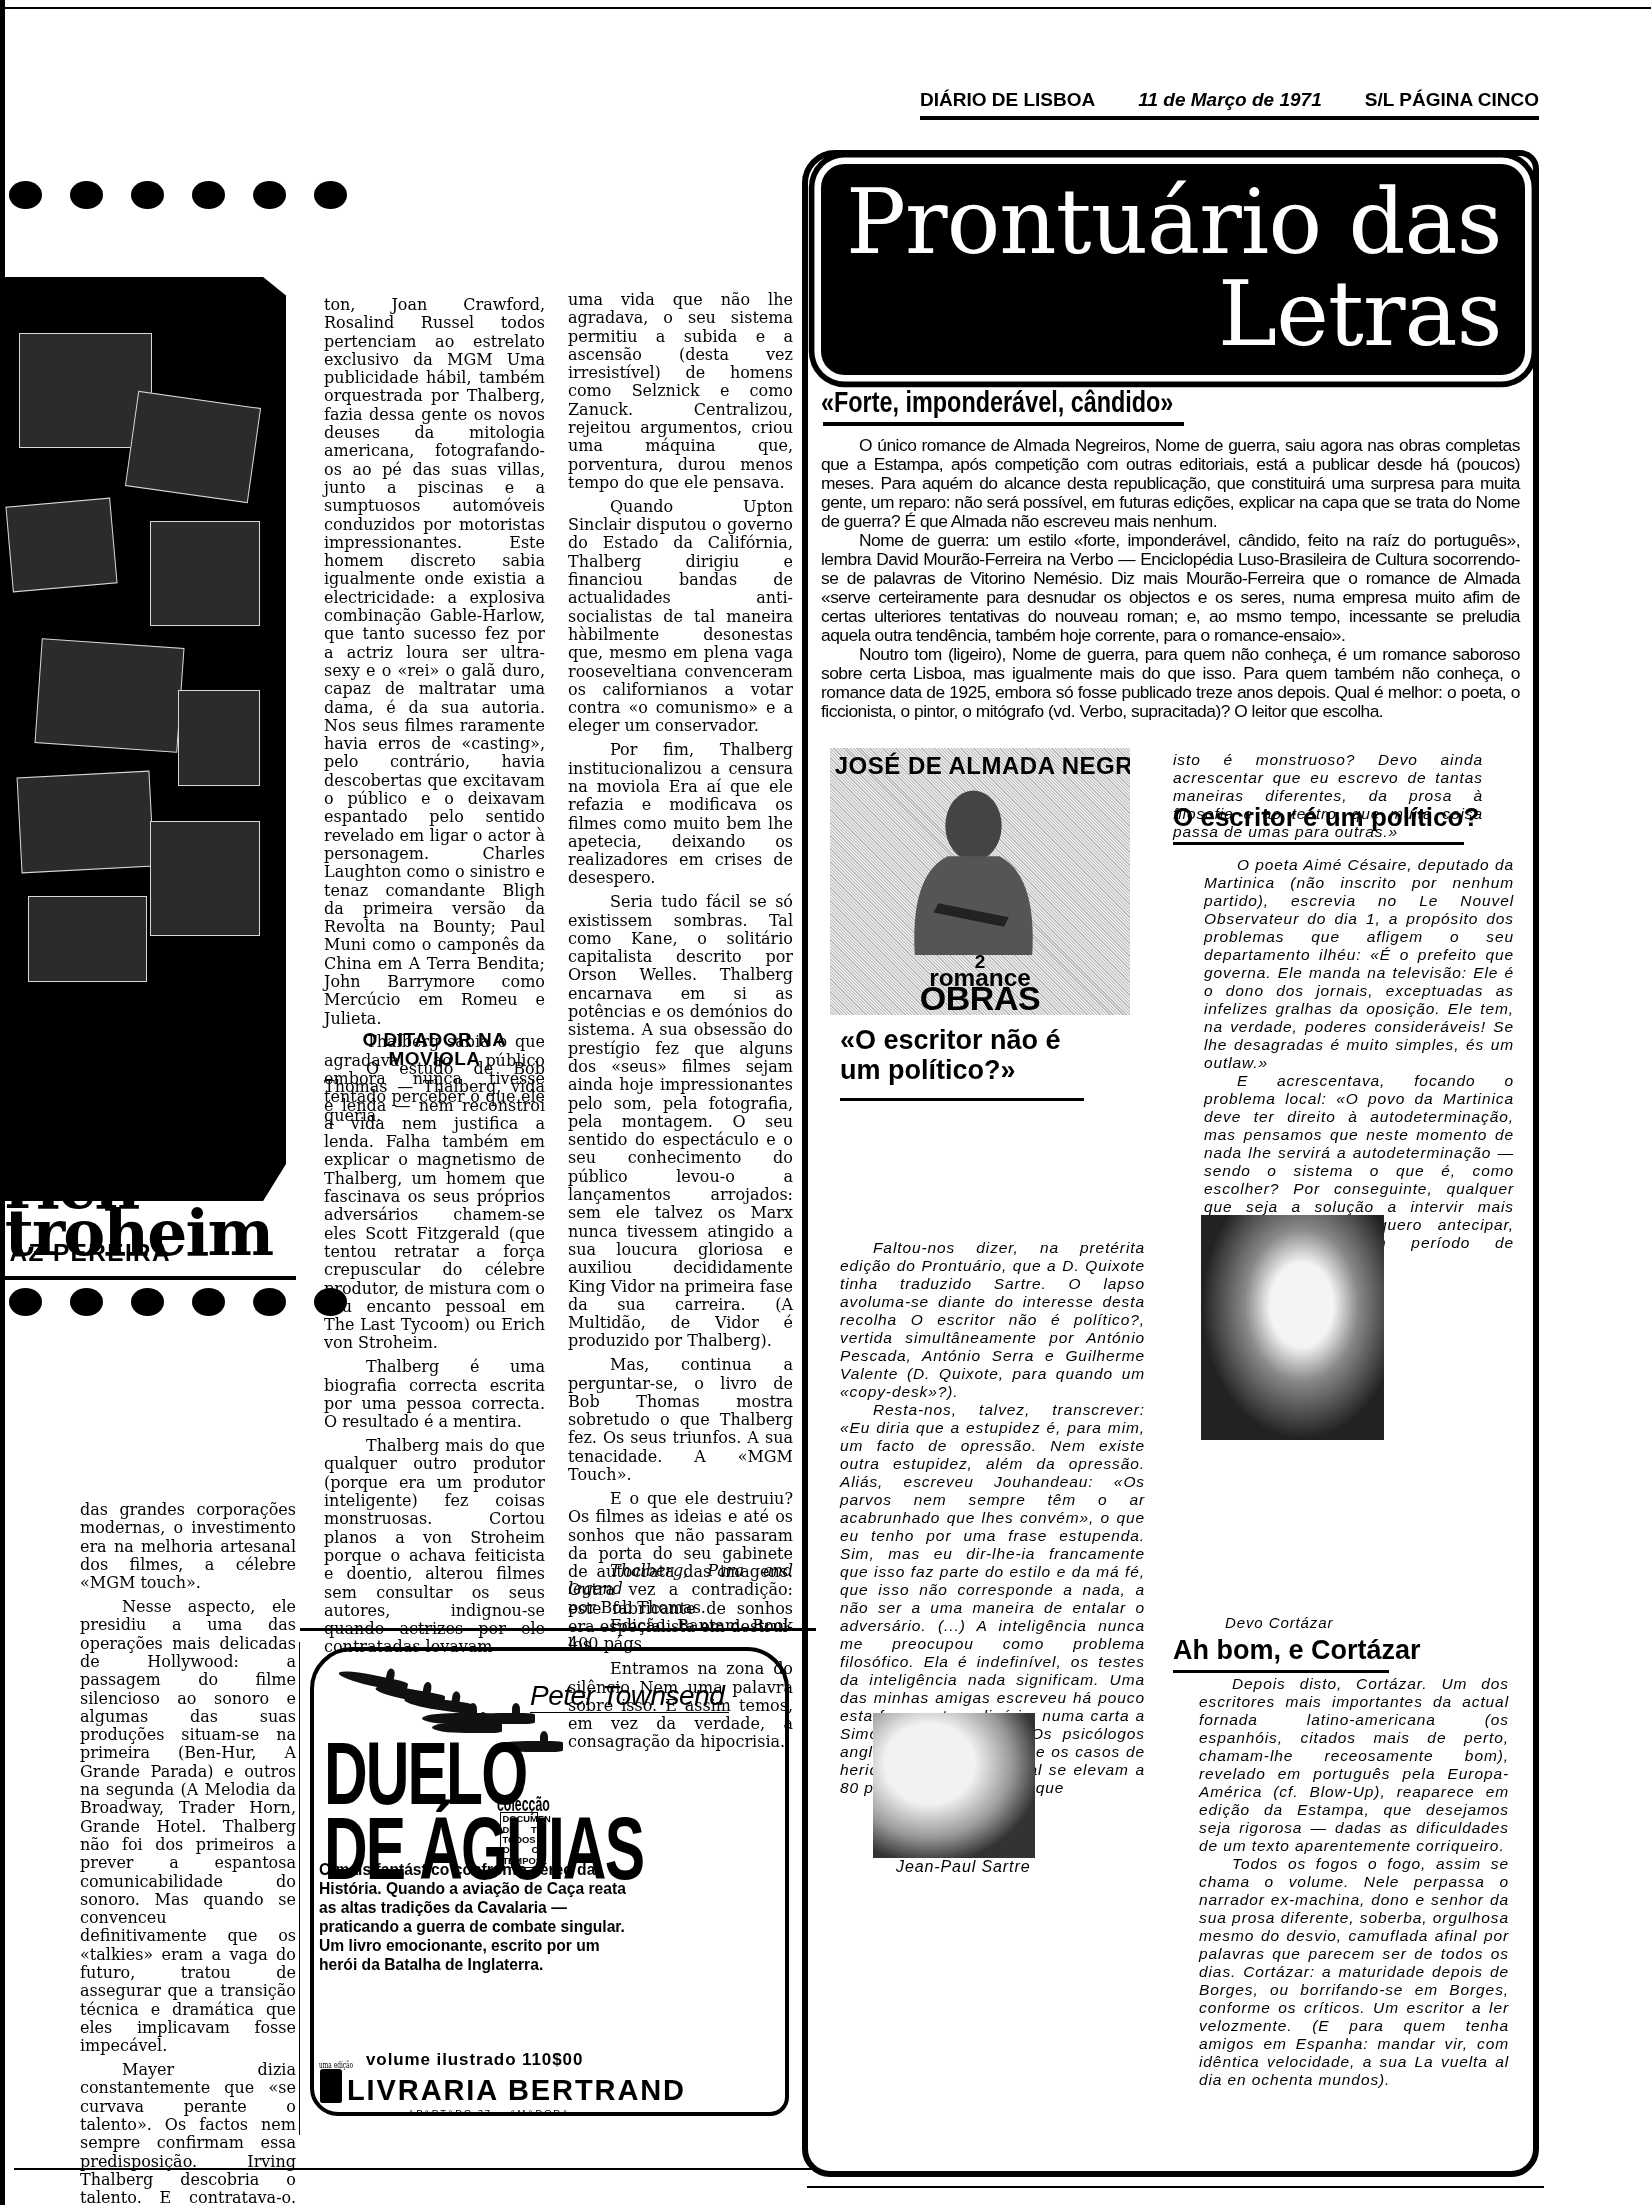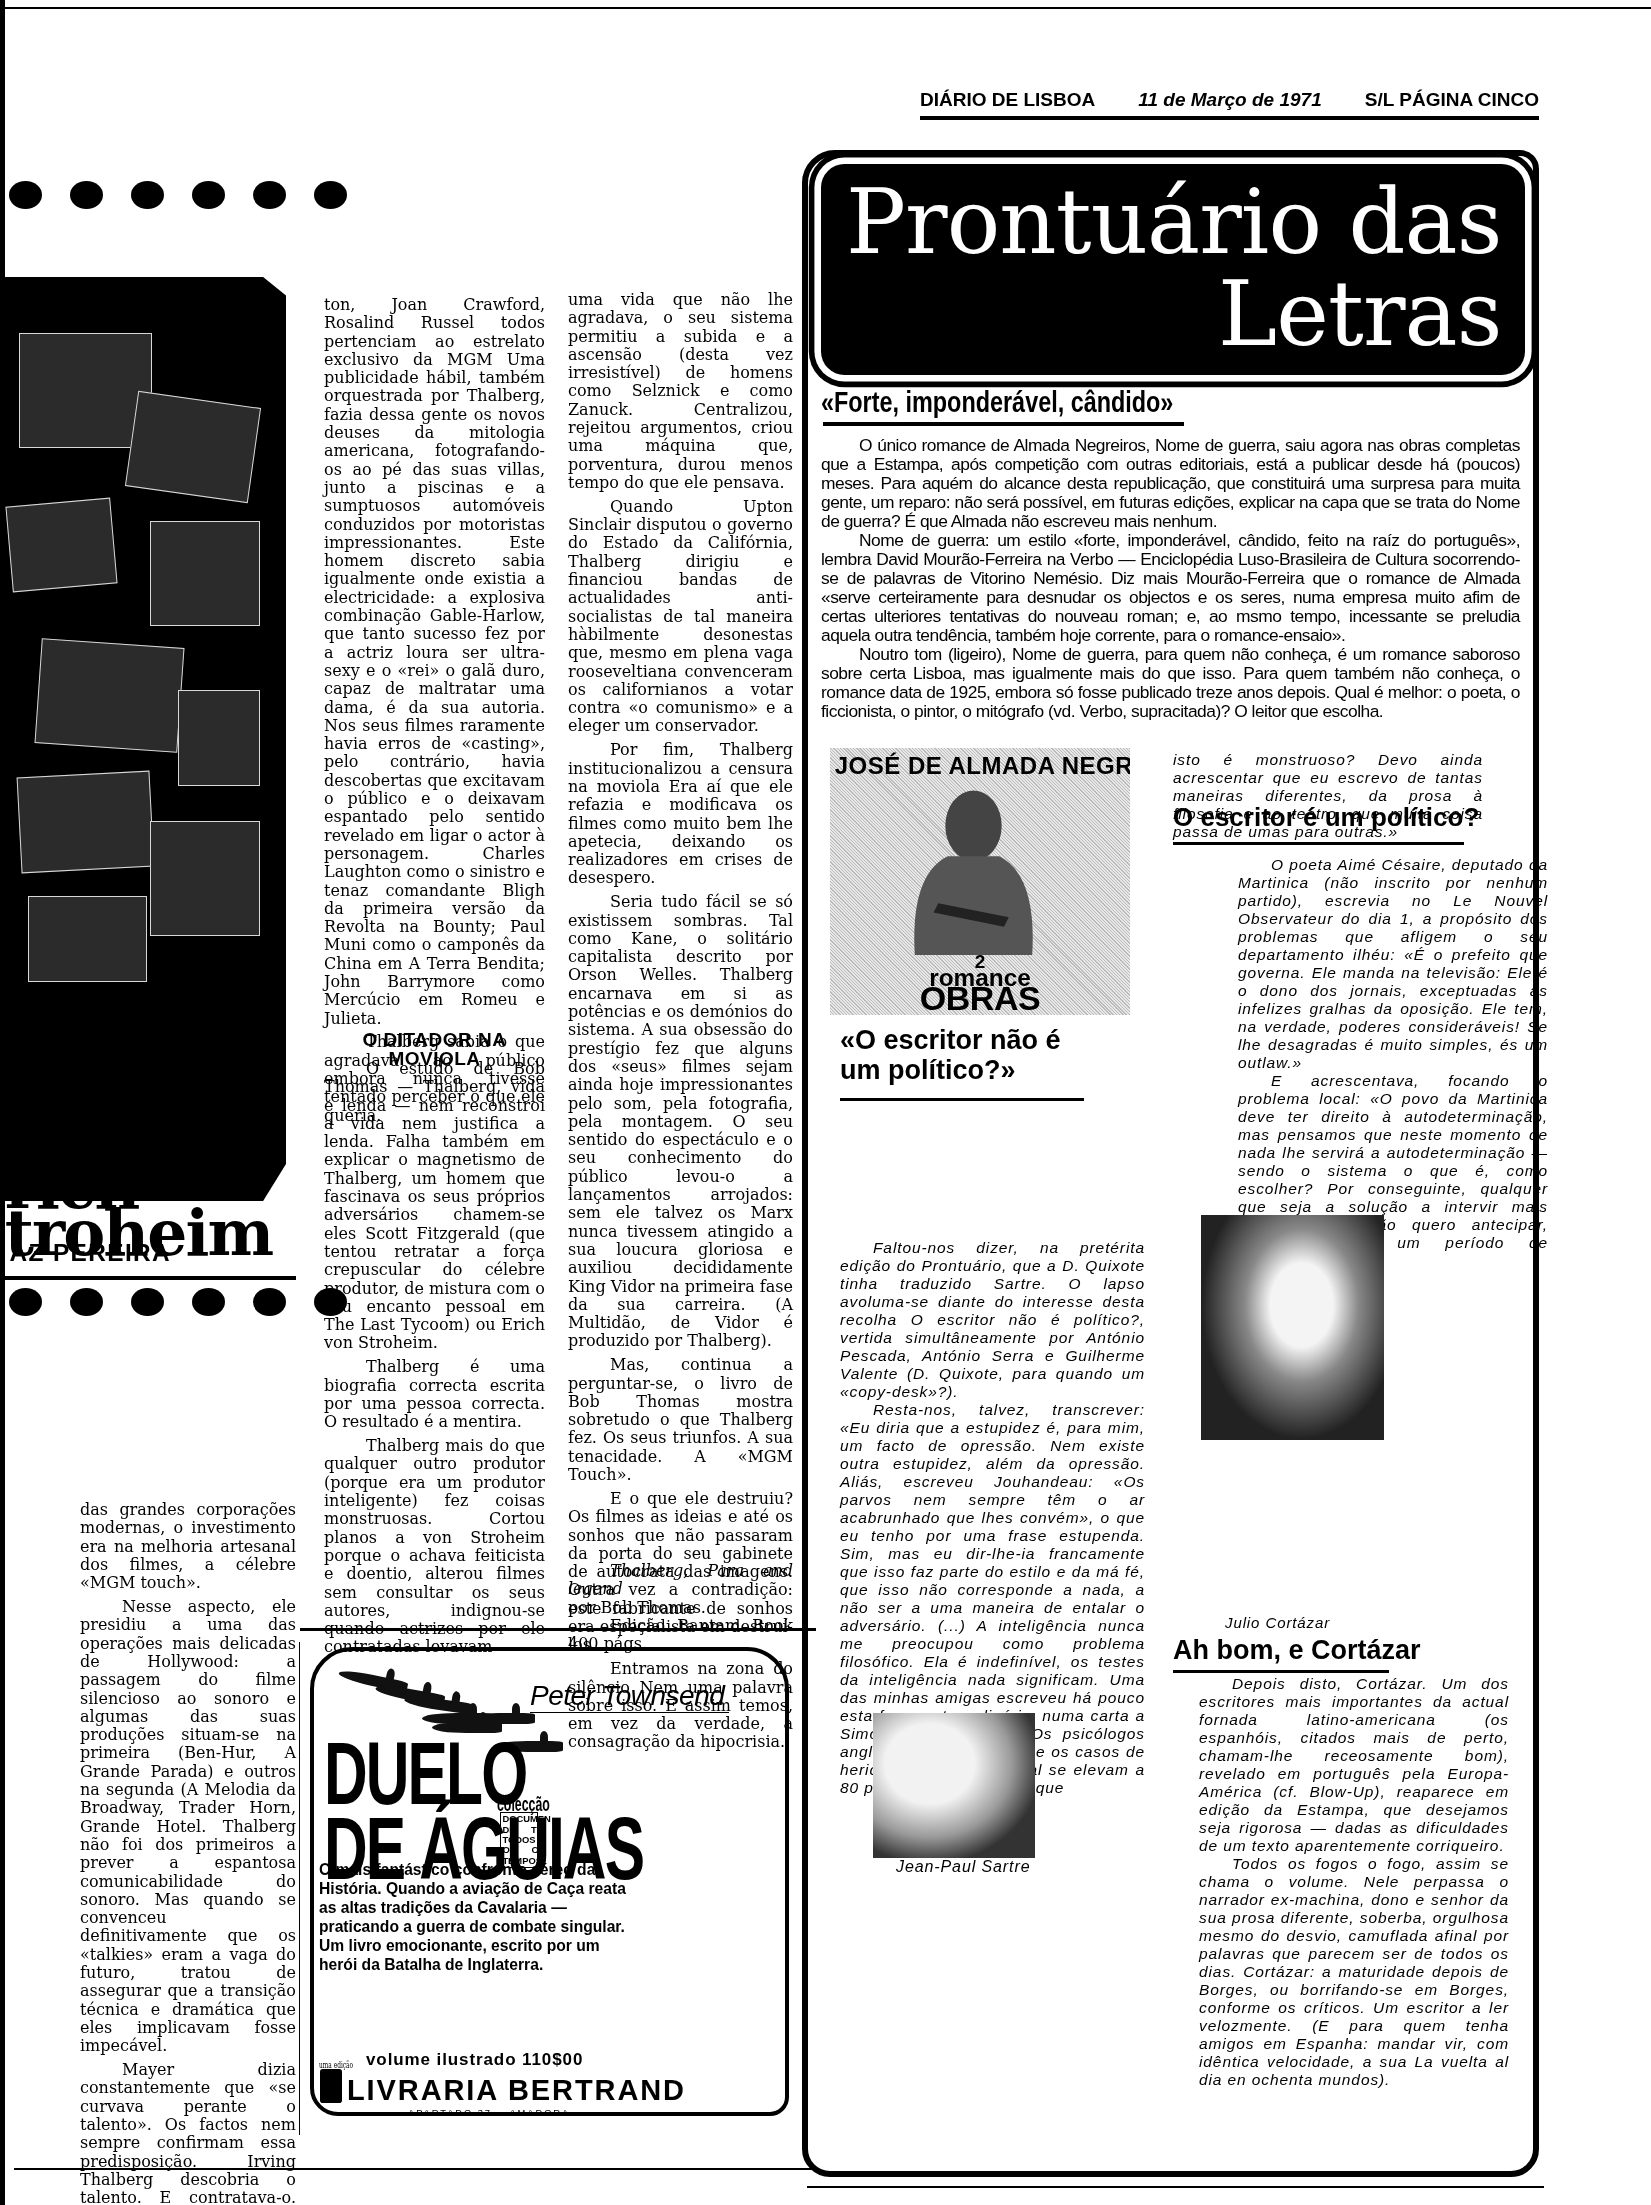--- a/index.html
+++ b/index.html
@@ -56,21 +56,21 @@
   #sartre-head { left:840px; top:1051px; font-family:"Liberation Sans", sans-serif; font-weight:bold; font-size:27px; line-height:30px; }
   #sartre-head-rule { left:840px; top:1114px; width:244px; height:3.3px; background:#000; }
   #sartre-text { left:840px; top:1239px; width:305px; }
   #sartre-photo { left:873px; top:1713px; width:162px; height:145px; background:
       radial-gradient(ellipse at 35% 35%, #f2f2f2 0 30%, #9a9a9a 55%, #333 75%); }
   #sartre-caption { left:896px; top:1858px; font-family:"Liberation Sans", sans-serif; font-style:italic; font-size:16px; letter-spacing:0.9px; }
 
   #right-col-1 { left:1173px; top:751px; width:310px; }
   #escritor-head { left:1173px; top:802px; font-family:"Liberation Sans", sans-serif; font-weight:bold; font-size:26px; }
   #escritor-rule { left:1173px; top:842px; width:291px; height:3.3px; background:#000; }
-  #escritor-text { left:1238px; top:856px; width:310px; }
+  #escritor-text { left:1204px; top:856px; width:310px; }
   #cortazar-photo { left:1201px; top:1215px; width:183px; height:225px; background:
       radial-gradient(ellipse at 55% 40%, #f4f4f4 0 22%, #888 40%, #222 70%); }
   #cortazar-caption { left:1225px; top:1614px; font-family:"Liberation Sans", sans-serif; font-style:italic; font-size:15px; letter-spacing:0.9px; }
   #cortazar-head { left:1173px; top:1635px; font-family:"Liberation Sans", sans-serif; font-weight:bold; font-size:27px; }
   #cortazar-rule { left:1173px; top:1670px; width:216px; height:2.8px; background:#000; }
   #cortazar-text { left:1199px; top:1675px; width:310px; }
 
   
   #col-b { left:324px; top:296px; width:221px; }
   #col-c { left:568px; top:291px; width:225px; }
@@ -255,21 +255,21 @@
   <p class="noindent">isto é monstruoso? Devo ainda acrescentar que eu escrevo de tantas maneiras diferentes, da prosa à filosofia e ao teatro, que muita coisa passa de umas para outras.»</p>
 </div>
 <div class="abs" id="escritor-head">O escritor é um político?</div>
 <div class="abs" id="escritor-rule"></div>
 <div class="abs sans-col" id="escritor-text">
   <p>O poeta Aimé Césaire, deputado da Martinica (não inscrito por nenhum partido), escrevia no Le Nouvel Observateur do dia 1, a propósito dos problemas que afligem o seu departamento ilhéu: «É o prefeito que governa. Ele manda na televisão: Ele é o dono dos jornais, exceptuadas as infelizes gralhas da oposição. Ele tem, na verdade, poderes consideráveis! Se lhe desagradas é muito simples, és um outlaw.»</p>
   <p>E acrescentava, focando o problema local: «O povo da Martinica deve ter direito à autodeterminação, mas pensamos que neste momento de nada lhe servirá a autodeterminação — sendo o sistema o que é, como escolher? Por conseguinte, qualquer que seja a solução a intervir mais tarde, e que não quero antecipar, haverá sempre um período de autonomia.»</p>
 </div>
 
 <div class="abs" id="cortazar-photo"></div>
-<div class="abs" id="cortazar-caption">Julio Cortázar</div>
+<div class="abs" id="cortazar-caption">Devo Cortázar</div>
 <div class="abs" id="cortazar-head">Ah bom, e Cortázar</div>
 <div class="abs" id="cortazar-rule"></div>
 <div class="abs sans-col" id="cortazar-text">
   <p>Depois disto, Cortázar. Um dos escritores mais importantes da actual fornada latino-americana (os espanhóis, citados mais de perto, chamam-lhe receosamente bom), revelado em português pela Europa-América (cf. Blow-Up), reaparece em edição da Estampa, que desejamos seja rigorosa — dadas as dificuldades de um texto aparentemente corriqueiro.</p>
   <p>Todos os fogos o fogo, assim se chama o volume. Nele perpassa o narrador ex-machina, dono e senhor da sua prosa diferente, soberba, orgulhosa mesmo do desvio, camuflada afinal por palavras que parecem ser de todos os dias. Cortázar: a maturidade depois de Borges, ou borrifando-se em Borges, conforme os críticos. Um escritor a ler velozmente. (E para quem tenha amigos em Espanha: mandar vir, com idêntica velocidade, a sua La vuelta al dia en ochenta mundos).</p>
 </div>
 
 <div class="abs" id="right-bottom-rule"></div>
 
 

